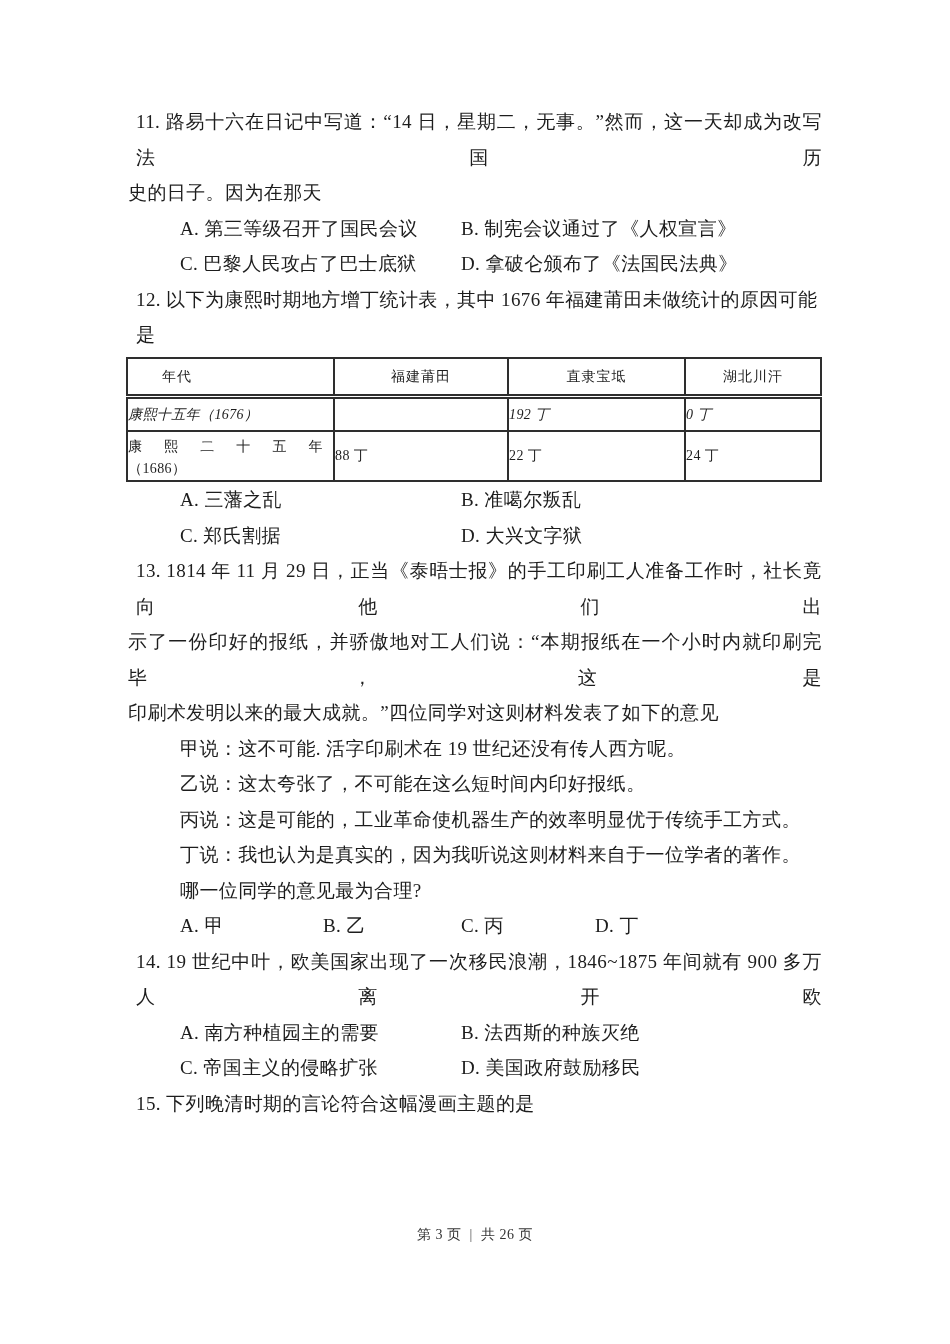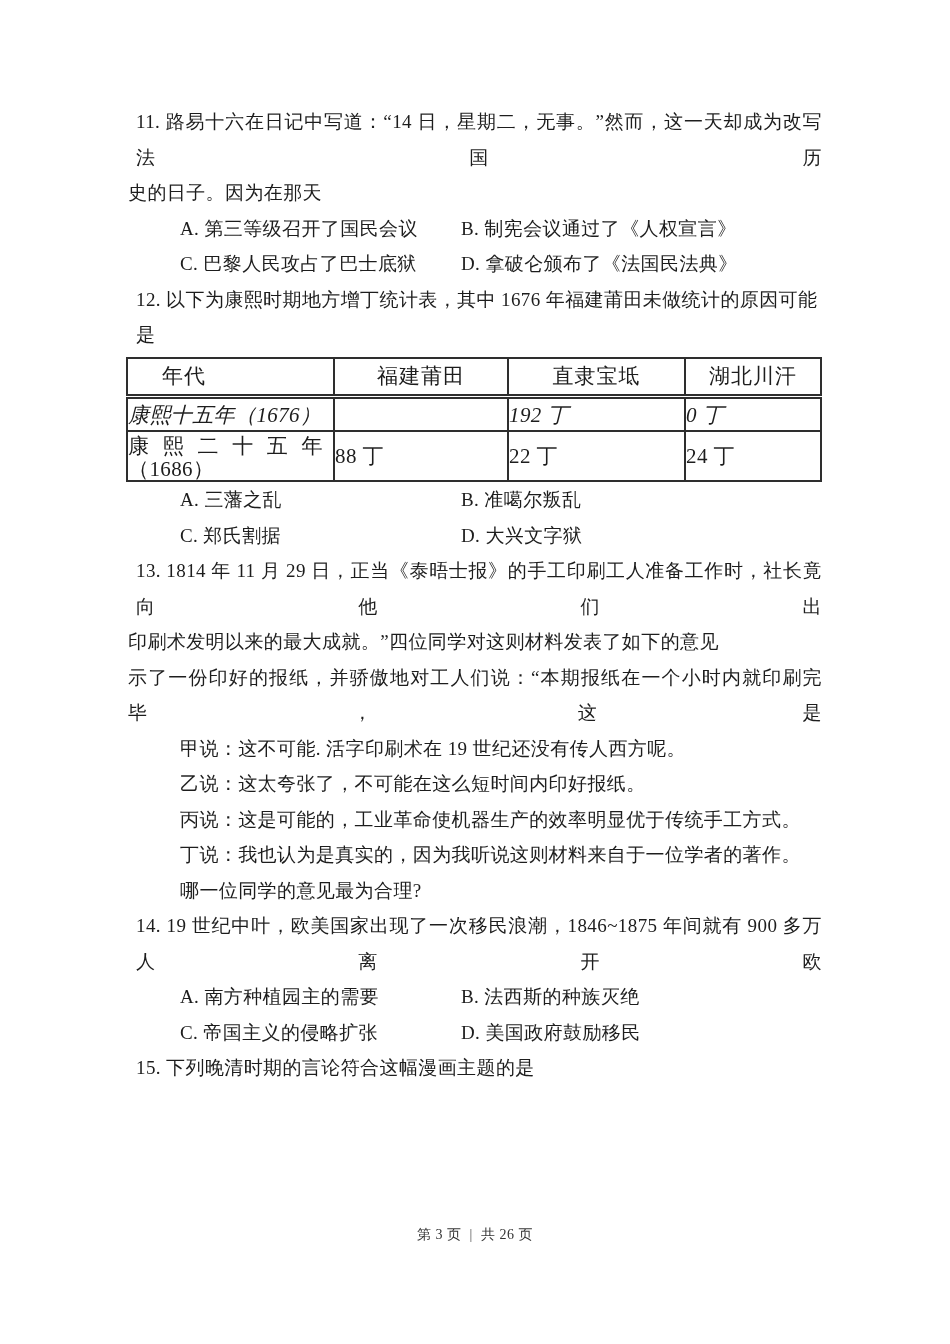--- a/index.html
+++ b/index.html
@@ -32,21 +32,21 @@
   .opts4 {
     display: grid;
     grid-template-columns: 143px 138px 134px 1fr;
     padding-left: 52px;
   }
   table.stats {
     border-collapse: collapse;
     table-layout: fixed;
     width: 696px;
     margin: 4px 0 0 -2px;
-    font-size: 21px;
+    font-size: 14px;
   }
   table.stats th, table.stats td {
     border: 2px solid #2e2e2e;
     font-weight: normal;
     padding: 0;
     vertical-align: middle;
   }
   table.stats thead th {
     height: 33px;
     text-align: center;
@@ -128,27 +128,33 @@
     <div class="opts2">
       <div class="line">A. 三藩之乱</div>
       <div class="line">B. 准噶尔叛乱</div>
       <div class="line">C. 郑氏割据</div>
       <div class="line">D. 大兴文字狱</div>
     </div>
   </div>
 
   <div>
     <div class="line jl numline">13. 1814 年 11 月 29 日，正当《泰晤士报》的手工印刷工人准备工作时，社长竟向他们出</div>
+    <div class="line jl">示了一份印好的报纸，并骄傲地对工人们说：“本期报纸在一个小时内就印刷完毕，这是</div>
     <div class="line">印刷术发明以来的最大成就。”四位同学对这则材料发表了如下的意见</div>
-    <div class="line jl">示了一份印好的报纸，并骄傲地对工人们说：“本期报纸在一个小时内就印刷完毕，这是</div>
     <div class="line sub">甲说：这不可能. 活字印刷术在 19 世纪还没有传人西方呢。</div>
     <div class="line sub">乙说：这太夸张了，不可能在这么短时间内印好报纸。</div>
     <div class="line sub">丙说：这是可能的，工业革命使机器生产的效率明显优于传统手工方式。</div>
     <div class="line sub">丁说：我也认为是真实的，因为我听说这则材料来自于一位学者的著作。</div>
     <div class="line sub">哪一位同学的意见最为合理?</div>
+    <div class="opts4">
+      <div class="line">A. 甲</div>
+      <div class="line">B. 乙</div>
+      <div class="line">C. 丙</div>
+      <div class="line">D. 丁</div>
+    </div>
   </div>
 
   <div>
     <div class="line jl numline">14. 19 世纪中叶，欧美国家出现了一次移民浪潮，1846~1875 年间就有 900 多万人离开欧</div>
     <div class="opts2">
       <div class="line">A. 南方种植园主的需要</div>
       <div class="line">B. 法西斯的种族灭绝</div>
       <div class="line">C. 帝国主义的侵略扩张</div>
       <div class="line">D. 美国政府鼓励移民</div>
     </div>

